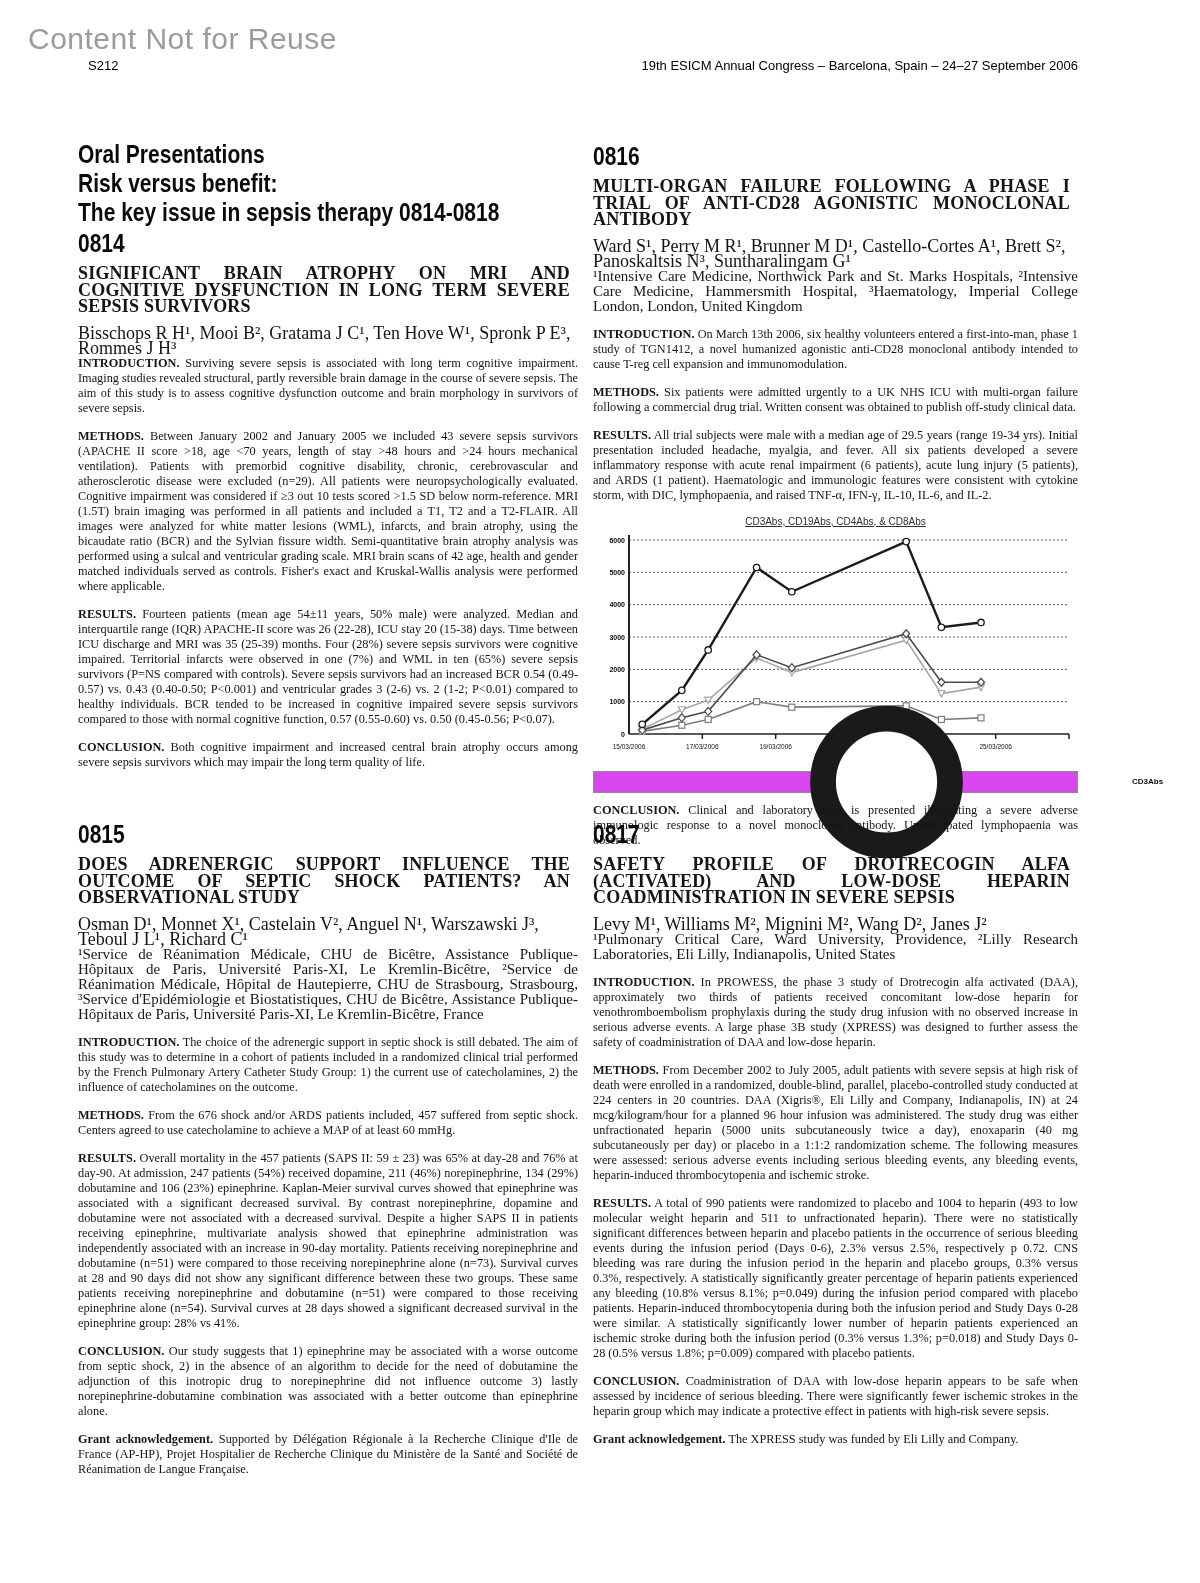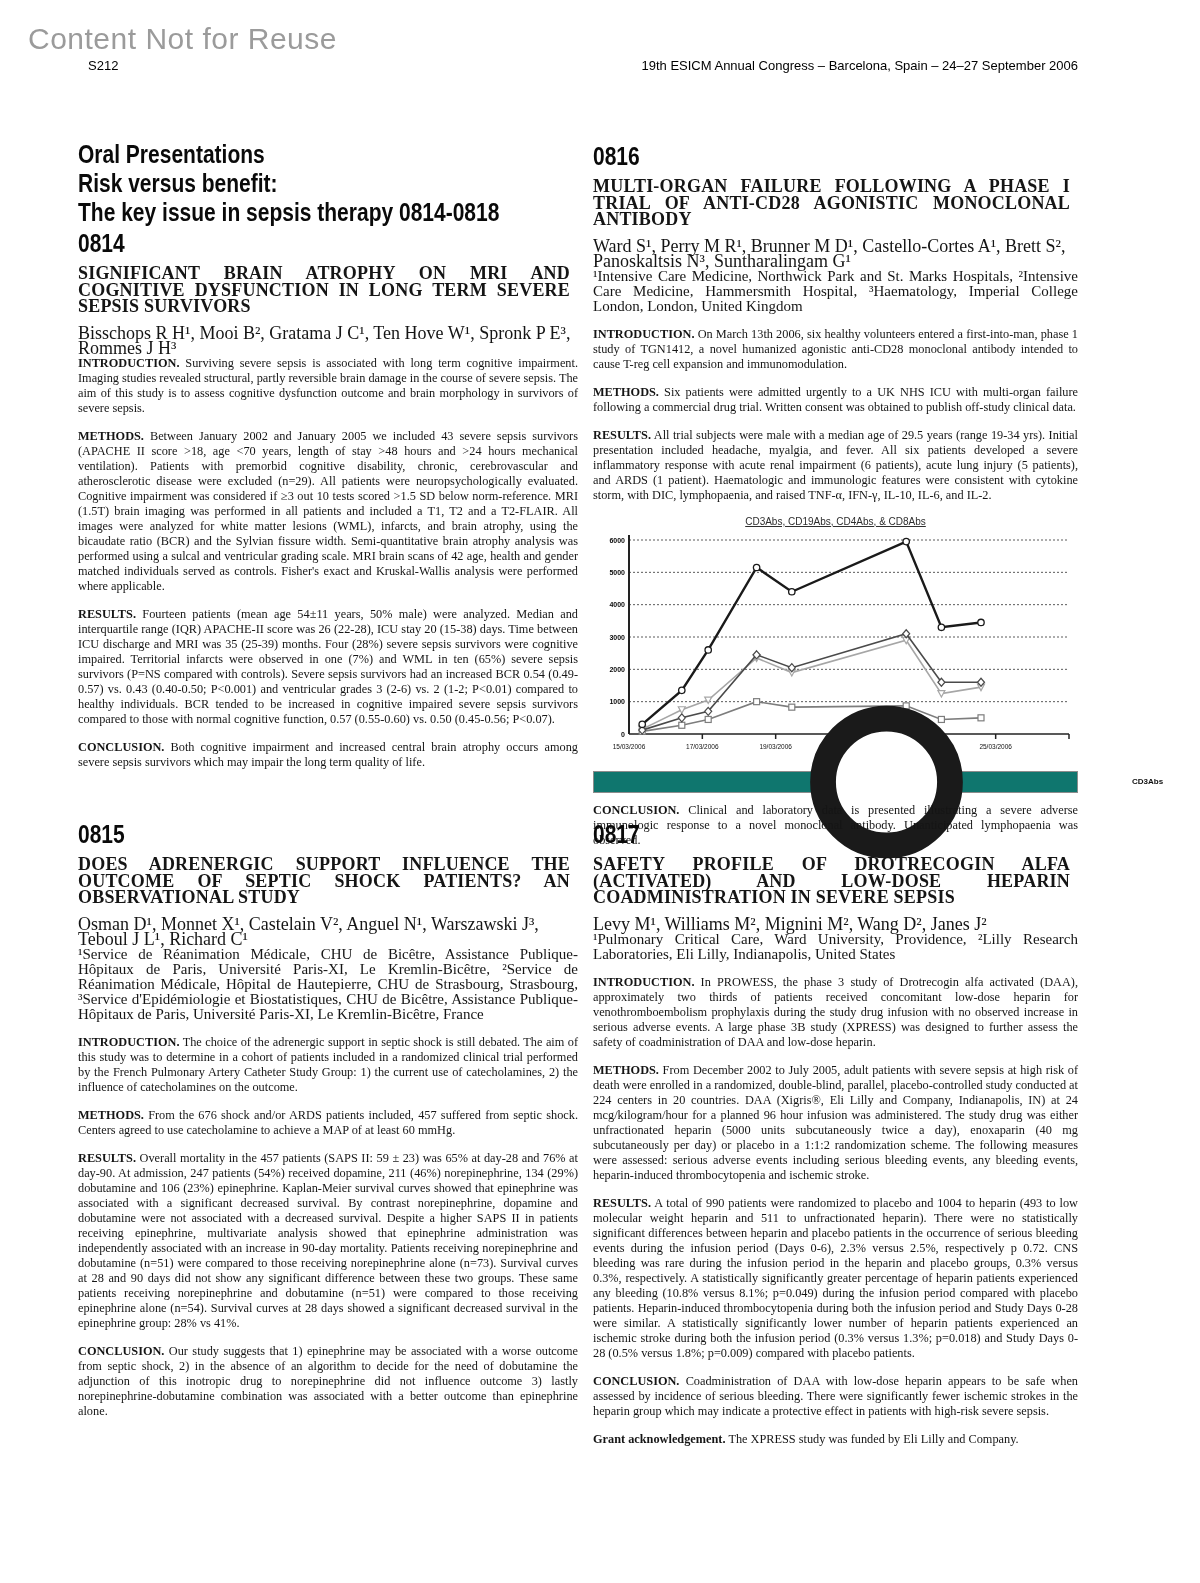--- a/index.html
+++ b/index.html
@@ -40,21 +40,21 @@
   .plabel{font-weight:700;}
   .fig{margin:4px 0 10px 0;}
   .figtitle{
     text-align:center;font-family:"Liberation Sans",sans-serif;
     font-size:10px;color:#2e2e2e;text-decoration:underline;margin:0 0 3px 0;
   }
   .fig svg{display:block;width:485px;height:238px;}
   .fig svg text{font-family:"Liberation Sans",sans-serif;}
   .legend{
     display:flex;align-items:center;gap:0;
-    background:#0f766e;border:1px solid #8c8c8c;height:20px;
+    background:#d946ef;border:1px solid #8c8c8c;height:20px;
     margin-top:3px;padding:0 120px 0 50px;justify-content:space-between;
   }
   .leg-item{
     display:flex;align-items:center;gap:3px;
     font-family:"Liberation Sans",sans-serif;font-size:8px;font-weight:700;color:#101010;
   }
 </style>
 </head>
 <body>
 
@@ -176,20 +176,21 @@
 
 <section class="abs col-l row2">
   <div class="absnum">0815</div>
   <h2 class="abstitle">DOES ADRENERGIC SUPPORT INFLUENCE THE OUTCOME OF SEPTIC SHOCK PATIENTS? AN OBSERVATIONAL STUDY</h2>
   <p class="authors">Osman D¹, Monnet X¹, Castelain V², Anguel N¹, Warszawski J³, Teboul J L¹, Richard C¹</p>
   <p class="affil">¹Service de Réanimation Médicale, CHU de Bicêtre, Assistance Publique-Hôpitaux de Paris, Université Paris-XI, Le Kremlin-Bicêtre, ²Service de Réanimation Médicale, Hôpital de Hautepierre, CHU de Strasbourg, Strasbourg, ³Service d'Epidémiologie et Biostatistiques, CHU de Bicêtre, Assistance Publique-Hôpitaux de Paris, Université Paris-XI, Le Kremlin-Bicêtre, France</p>
   <p class="para"><span class="plabel">INTRODUCTION.</span> <span>The choice of the adrenergic support in septic shock is still debated. The aim of this study was to determine in a cohort of patients included in a randomized clinical trial performed by the French Pulmonary Artery Catheter Study Group: 1) the current use of catecholamines, 2) the influence of catecholamines on the outcome.</span></p>
   <p class="para"><span class="plabel">METHODS.</span> <span>From the 676 shock and/or ARDS patients included, 457 suffered from septic shock. Centers agreed to use catecholamine to achieve a MAP of at least 60 mmHg.</span></p>
   <p class="para"><span class="plabel">RESULTS.</span> <span>Overall mortality in the 457 patients (SAPS II: 59 ± 23) was 65% at day-28 and 76% at day-90. At admission, 247 patients (54%) received dopamine, 211 (46%) norepinephrine, 134 (29%) dobutamine and 106 (23%) epinephrine. Kaplan-Meier survival curves showed that epinephrine was associated with a significant decreased survival. By contrast norepinephrine, dopamine and dobutamine were not associated with a decreased survival. Despite a higher SAPS II in patients receiving epinephrine, multivariate analysis showed that epinephrine administration was independently associated with an increase in 90-day mortality. Patients receiving norepinephrine and dobutamine (n=51) were compared to those receiving norepinephrine alone (n=73). Survival curves at 28 and 90 days did not show any significant difference between these two groups. These same patients receiving norepinephrine and dobutamine (n=51) were compared to those receiving epinephrine alone (n=54). Survival curves at 28 days showed a significant decreased survival in the epinephrine group: 28% vs 41%.</span></p>
   <p class="para"><span class="plabel">CONCLUSION.</span> <span>Our study suggests that 1) epinephrine may be associated with a worse outcome from septic shock, 2) in the absence of an algorithm to decide for the need of dobutamine the adjunction of this inotropic drug to norepinephrine did not influence outcome 3) lastly norepinephrine-dobutamine combination was associated with a better outcome than epinephrine alone.</span></p>
+  <p class="para"><span class="plabel">Grant acknowledgement.</span> <span>Supported by Délégation Régionale à la Recherche Clinique d'Ile de France (AP-HP), Projet Hospitalier de Recherche Clinique du Ministère de la Santé and Société de Réanimation de Langue Française.</span></p>
 </section>
 
 <section class="abs col-r row2">
   <div class="absnum">0817</div>
   <h2 class="abstitle">SAFETY PROFILE OF DROTRECOGIN ALFA (ACTIVATED) AND LOW-DOSE HEPARIN COADMINISTRATION IN SEVERE SEPSIS</h2>
   <p class="authors">Levy M¹, Williams M², Mignini M², Wang D², Janes J²</p>
   <p class="affil">¹Pulmonary Critical Care, Ward University, Providence, ²Lilly Research Laboratories, Eli Lilly, Indianapolis, United States</p>
   <p class="para"><span class="plabel">INTRODUCTION.</span> <span>In PROWESS, the phase 3 study of Drotrecogin alfa activated (DAA), approximately two thirds of patients received concomitant low-dose heparin for venothromboembolism prophylaxis during the study drug infusion with no observed increase in serious adverse events. A large phase 3B study (XPRESS) was designed to further assess the safety of coadministration of DAA and low-dose heparin.</span></p>
   <p class="para"><span class="plabel">METHODS.</span> <span>From December 2002 to July 2005, adult patients with severe sepsis at high risk of death were enrolled in a randomized, double-blind, parallel, placebo-controlled study conducted at 224 centers in 20 countries. DAA (Xigris®, Eli Lilly and Company, Indianapolis, IN) at 24 mcg/kilogram/hour for a planned 96 hour infusion was administered. The study drug was either unfractionated heparin (5000 units subcutaneously twice a day), enoxaparin (40 mg subcutaneously per day) or placebo in a 1:1:2 randomization scheme. The following measures were assessed: serious adverse events including serious bleeding events, any bleeding events, heparin-induced thrombocytopenia and ischemic stroke.</span></p>
   <p class="para"><span class="plabel">RESULTS.</span> <span>A total of 990 patients were randomized to placebo and 1004 to heparin (493 to low molecular weight heparin and 511 to unfractionated heparin). There were no statistically significant differences between heparin and placebo patients in the occurrence of serious bleeding events during the infusion period (Days 0-6), 2.3% versus 2.5%, respectively p 0.72. CNS bleeding was rare during the infusion period in the heparin and placebo groups, 0.3% versus 0.3%, respectively. A statistically significantly greater percentage of heparin patients experienced any bleeding (10.8% versus 8.1%; p=0.049) during the infusion period compared with placebo patients. Heparin-induced thrombocytopenia during both the infusion period and Study Days 0-28 were similar. A statistically significantly lower number of heparin patients experienced an ischemic stroke during both the infusion period (0.3% versus 1.3%; p=0.018) and Study Days 0-28 (0.5% versus 1.8%; p=0.009) compared with placebo patients.</span></p>

